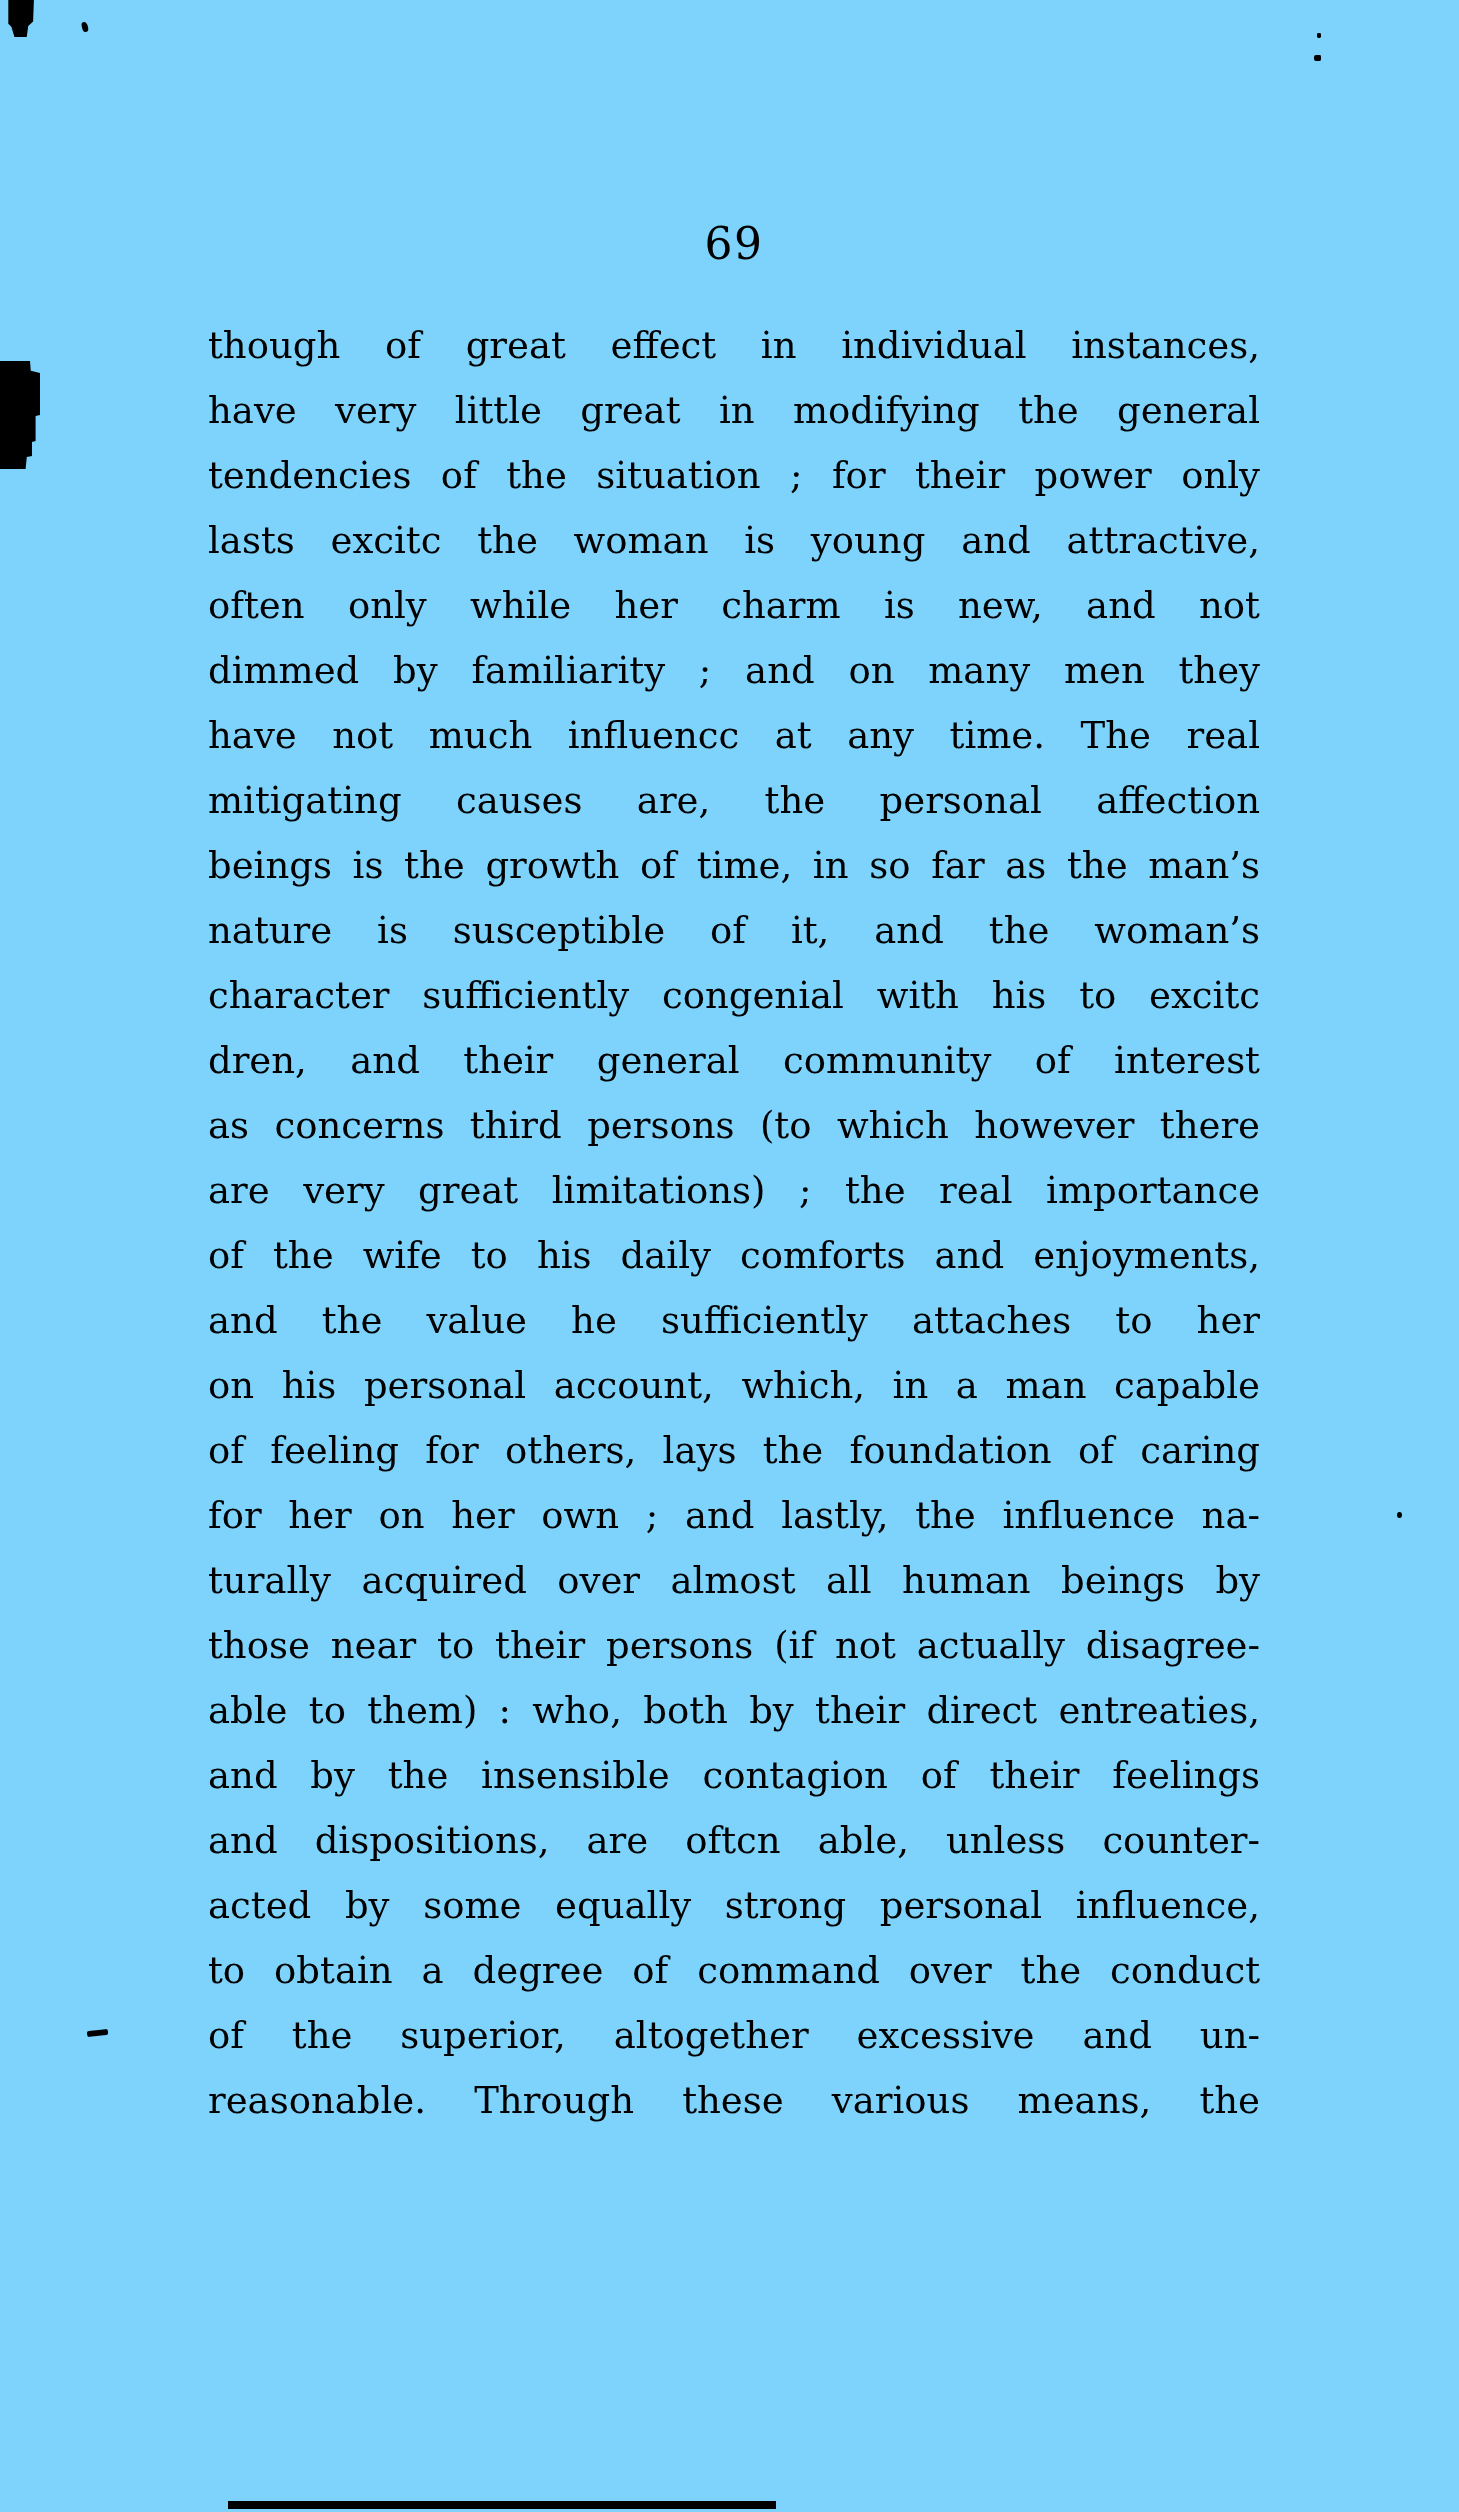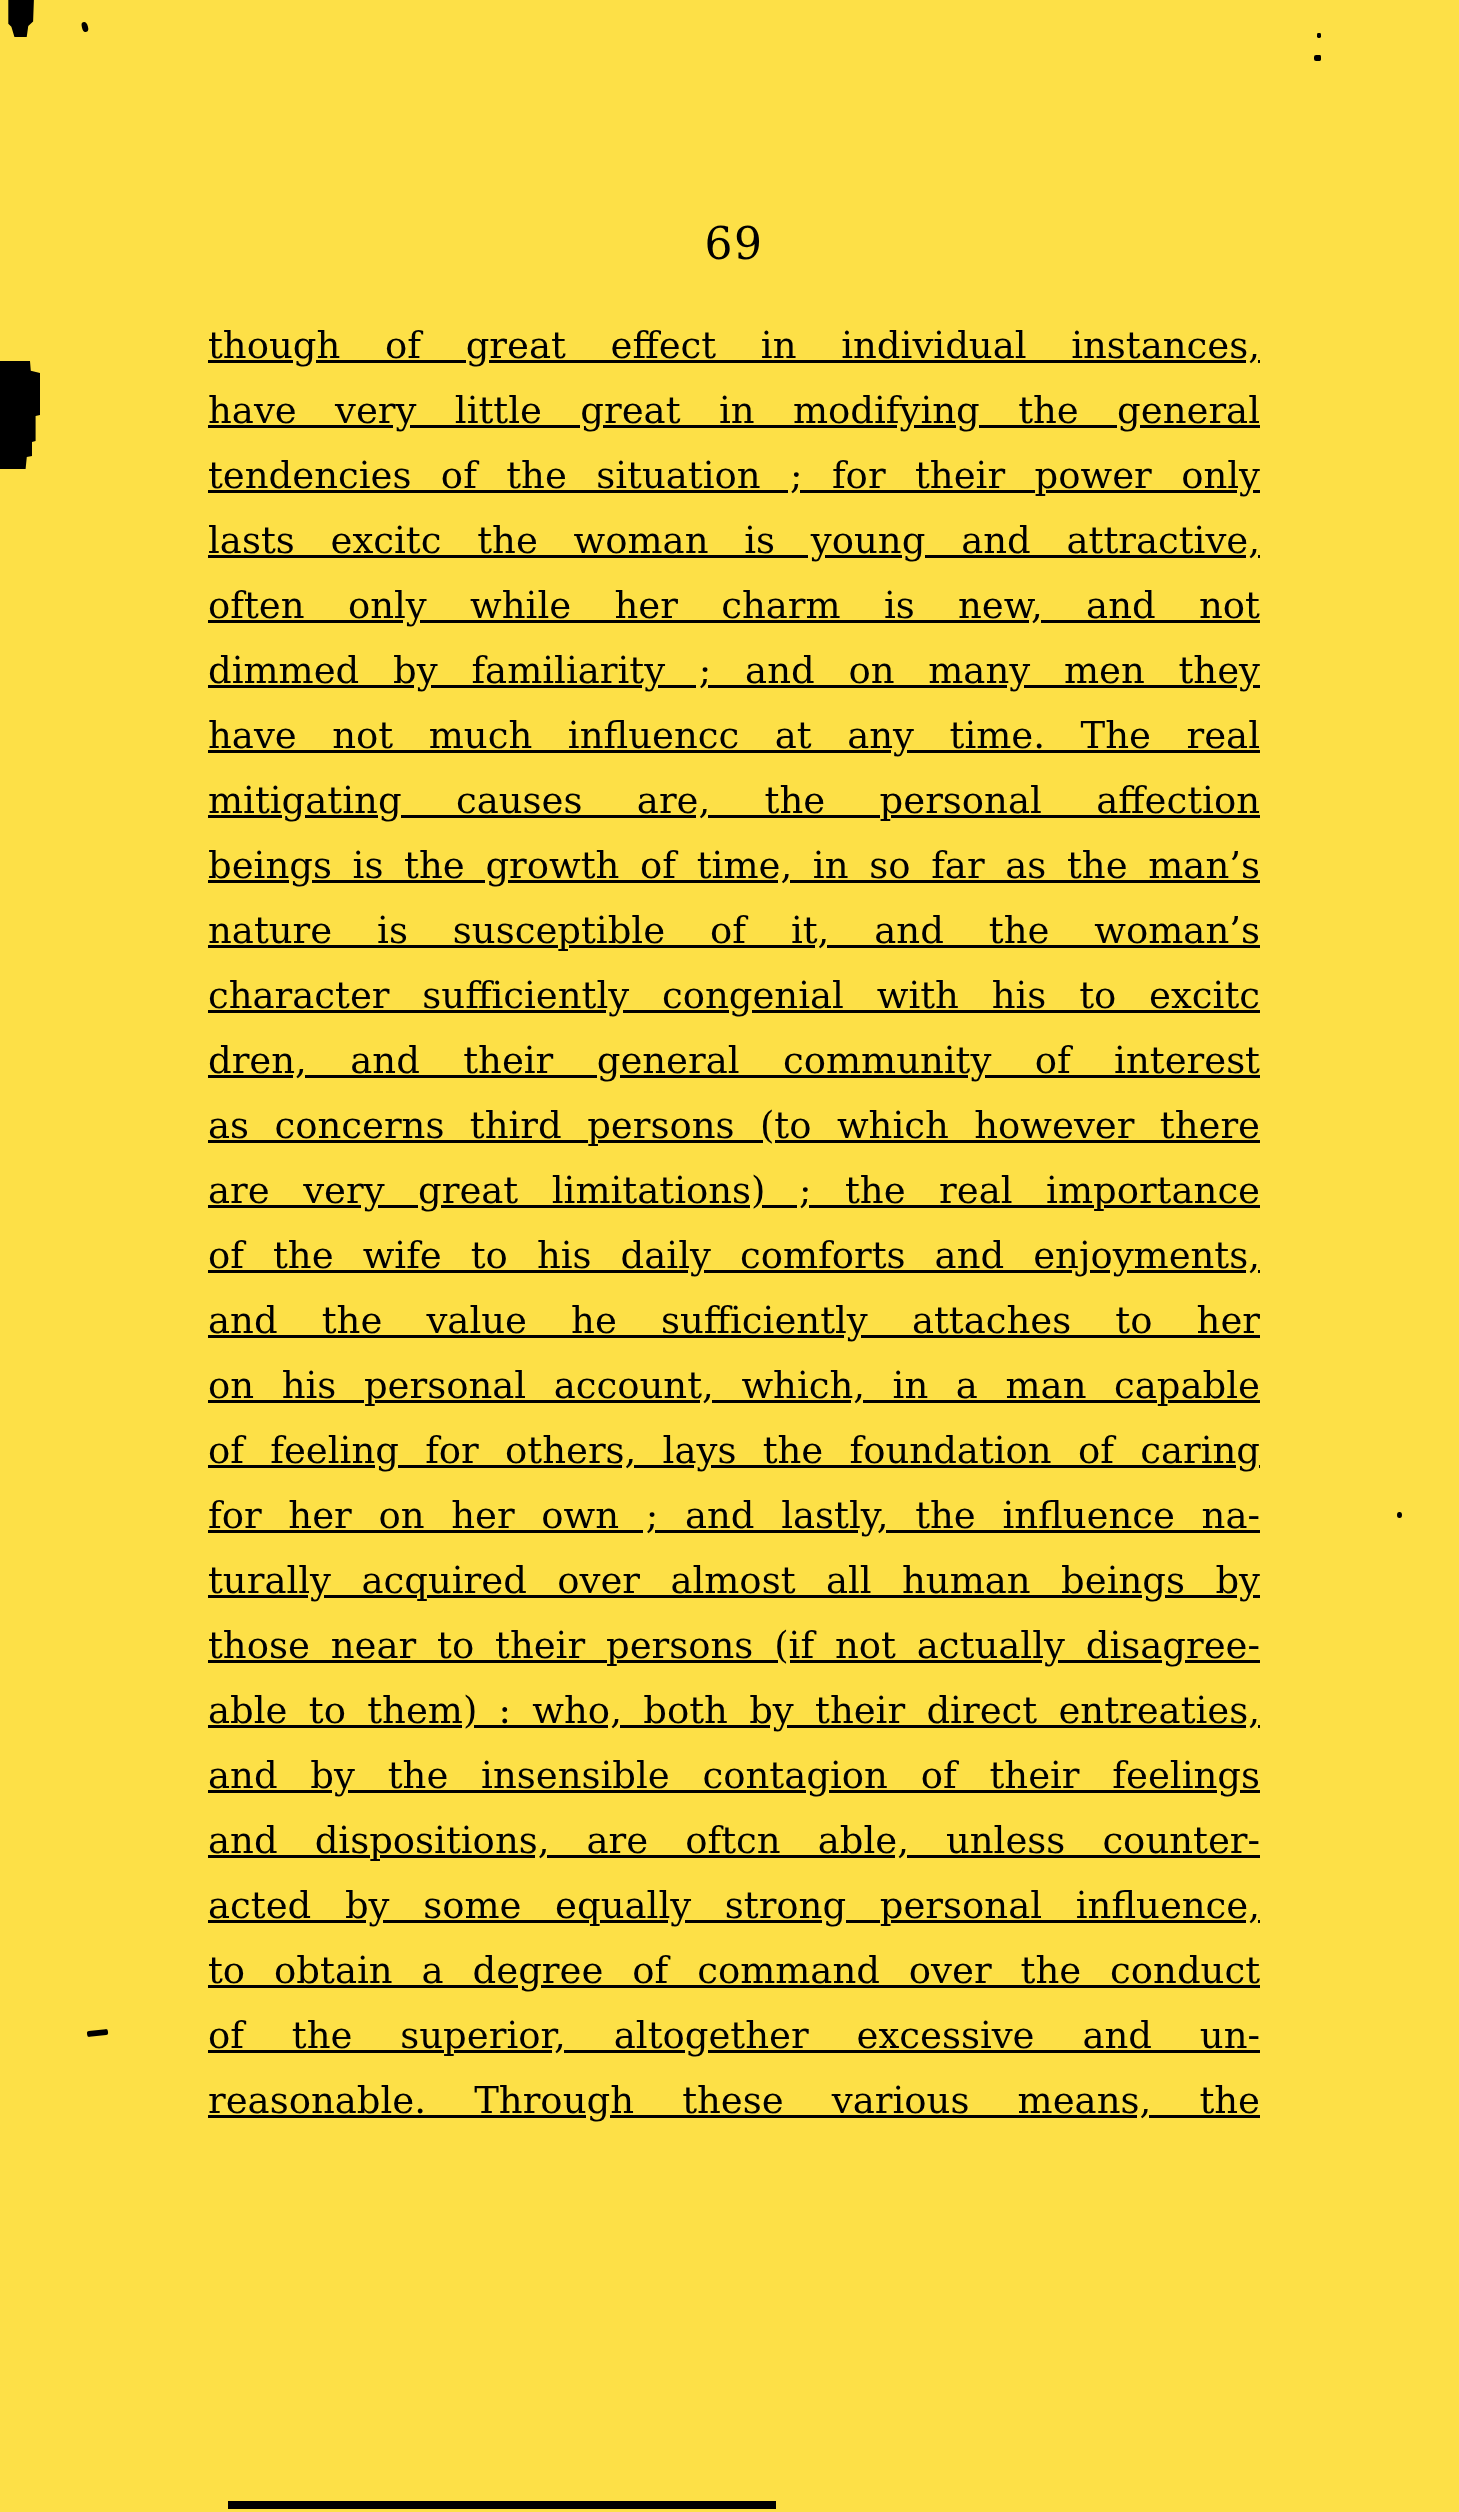--- a/index.html
+++ b/index.html
@@ -11,38 +11,37 @@
     width: 1459px;
     height: 2512px;
     position: relative;
     font-family: "DejaVu Serif", "Liberation Serif", serif;
     color: #000000;
     overflow: hidden;
   }
   .scan-page {
     position: absolute;
     inset: 0;
-    background: #fde047;
+    background: #7dd3fc;
   }
   .page-number {
     position: absolute;
     top: 220px;
     left: 208px;
     width: 1052px;
     text-align: center;
     font-size: 44px;
     line-height: 48px;
     letter-spacing: 1.4px;
   }
   .text-block {
     position: absolute;
     left: 208px;
     top: 313px;
     width: 1052px;
-    text-decoration: underline;
   }
   .line {
     font-size: 37px;
     line-height: 65px;
     height: 65px;
     overflow: hidden;
     text-align: justify;
   }
   
   .line::after {

